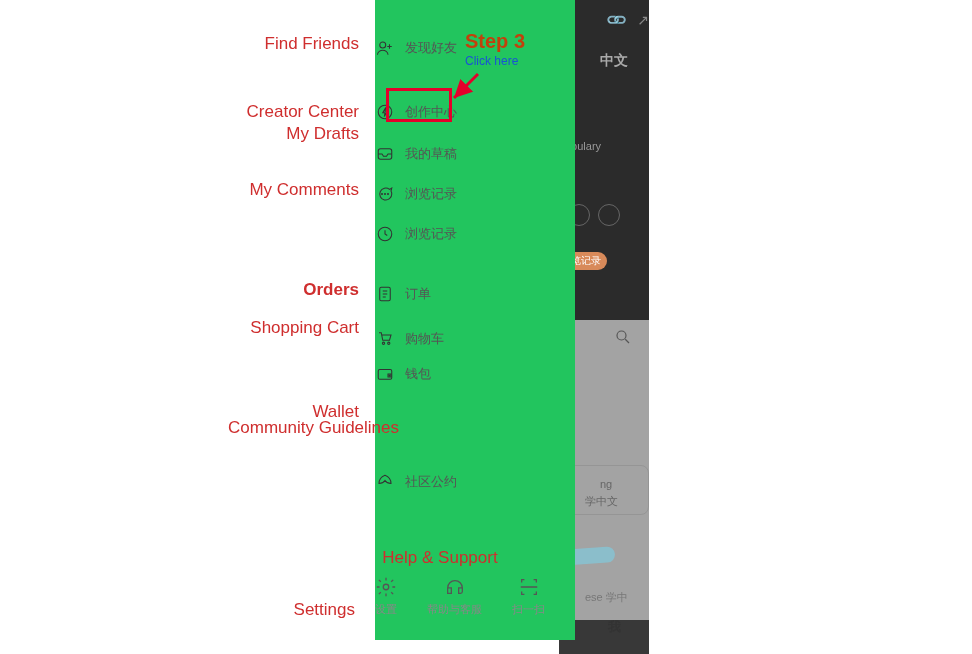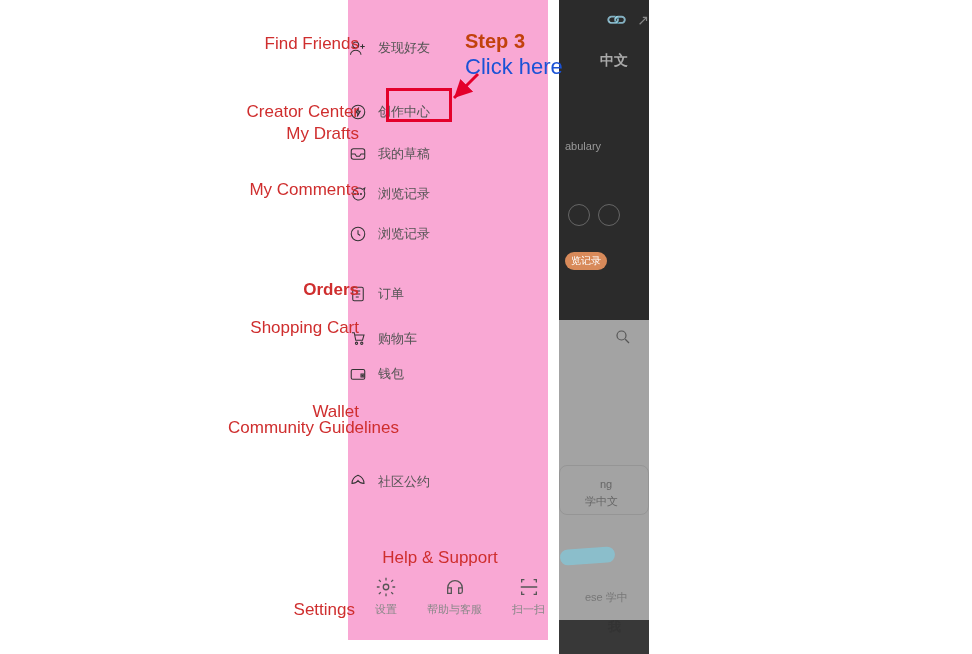--- a/index.html
+++ b/index.html
@@ -14,33 +14,33 @@
   .bg-text  { position: absolute; font-size: 11px; color: #999; }
   .bg-dark-circle { position: absolute; width: 22px; height: 22px; border: 1px solid #666; border-radius: 50%; }
   .bg-top-icons { position: absolute; left: 600px; top: 12px; color: #888; font-size: 14px; }
   .bg-top-icons span { margin-left: 8px; }
   .bg-extern:before { content:"↗"; }
   .bg-link:before { content:"🔗"; display:inline-block; transform:rotate(45deg);}
   .bg-tag1 { position:absolute; left:560px; top:548px; width:55px; height:16px; background:#7cd0e6; border-radius:8px; opacity:0.6; transform:rotate(-4deg);}
   .bg-bubble { position:absolute; left:559px; top:465px; width:90px; height:50px; border:1px solid #888; border-radius:8px; opacity:0.5;}
 
   
-  .panel { position: absolute; left: 348px; top: 0; width: 200px; height: 640px; background: #f9a8d4; }
+  .panel { position: absolute; left: 375px; top: 0; width: 200px; height: 640px; background: #22c55e; }
 
   .item { position: absolute; left: 0; display: flex; align-items: center; gap: 10px; height: 28px; }
   .icon { width: 20px; height: 20px; display: inline-flex; align-items: center; justify-content: center; }
   .icon svg { width: 18px; height: 18px; stroke: #333; stroke-width: 1.4; fill: none; }
   .cn { font-size: 13px; color: #555; }
 
   
   .en { position: absolute; color: #cf2e2e; font-size: 17px; text-align: right; }
 
   
   .step-title { position: absolute; color: #c2410c; font-weight: 700; font-size: 20px; }
-  .step-action { position: absolute; color: #1a52d6; font-size: 22px; }
+  .step-action { position: absolute; color: #1a52d6; font-size: 12px; }
   .redbox { position: absolute; border: 3px solid #e4002b; }
   .arrow { position: absolute; }
   .arrow svg { overflow: visible; }
 
   
   .bottom { position: absolute; left: 360px; top: 576px; width: 200px; display: flex; justify-content: space-around; align-items: flex-start; }
   .bottom .cell { display: flex; flex-direction: column; align-items: center; gap: 4px; color: #888; font-size: 11px; }
   .bottom .cell svg { width: 22px; height: 22px; stroke: #555; stroke-width: 1.4; fill: none; }
 
   .me-tab { position:absolute; left:608px; top:618px; font-size:13px; font-weight:700; color:#333; }

